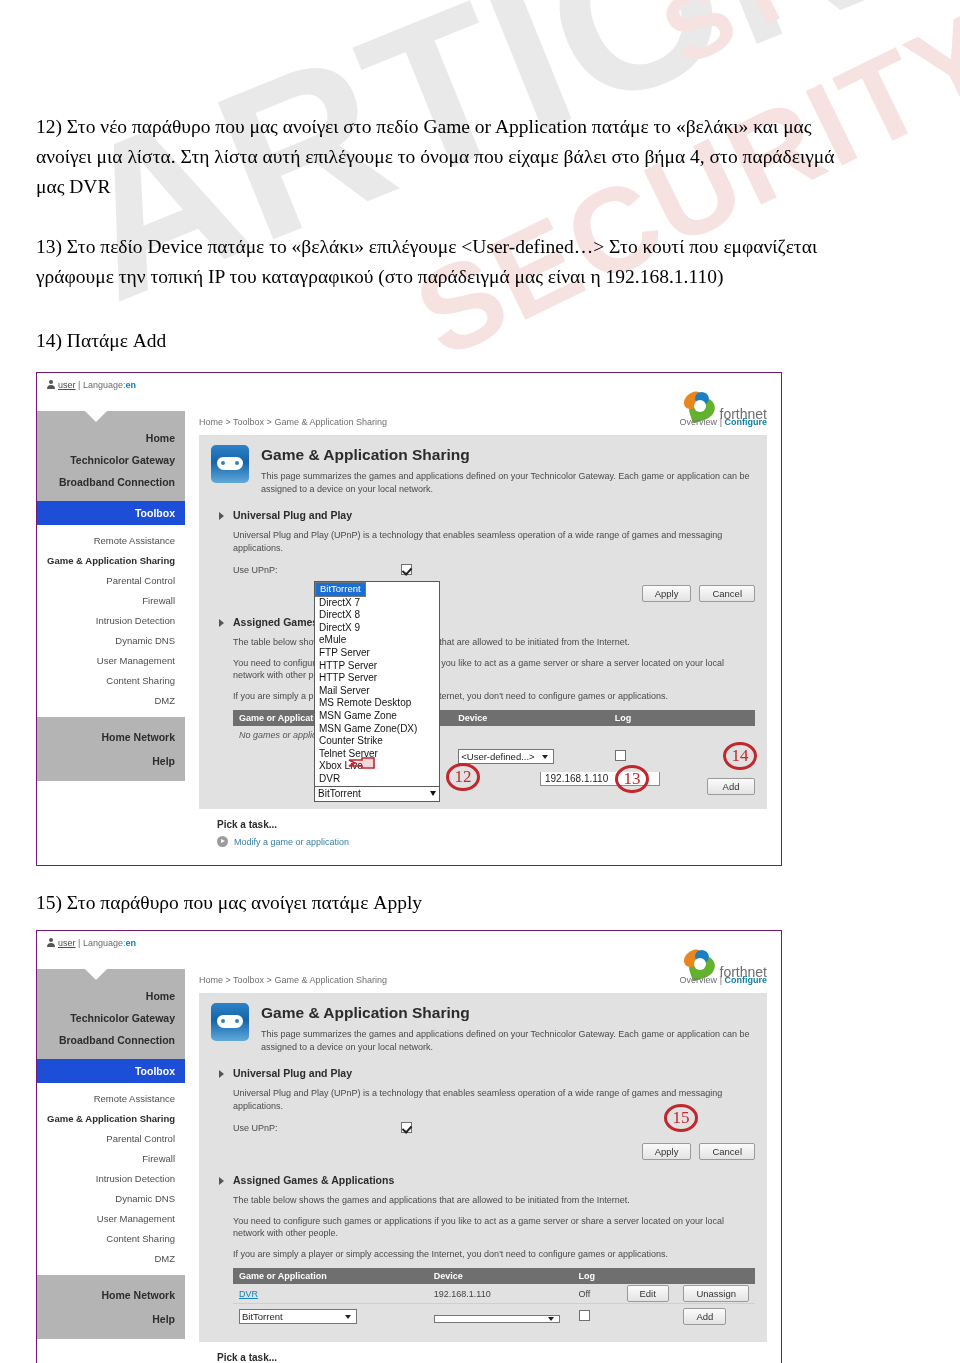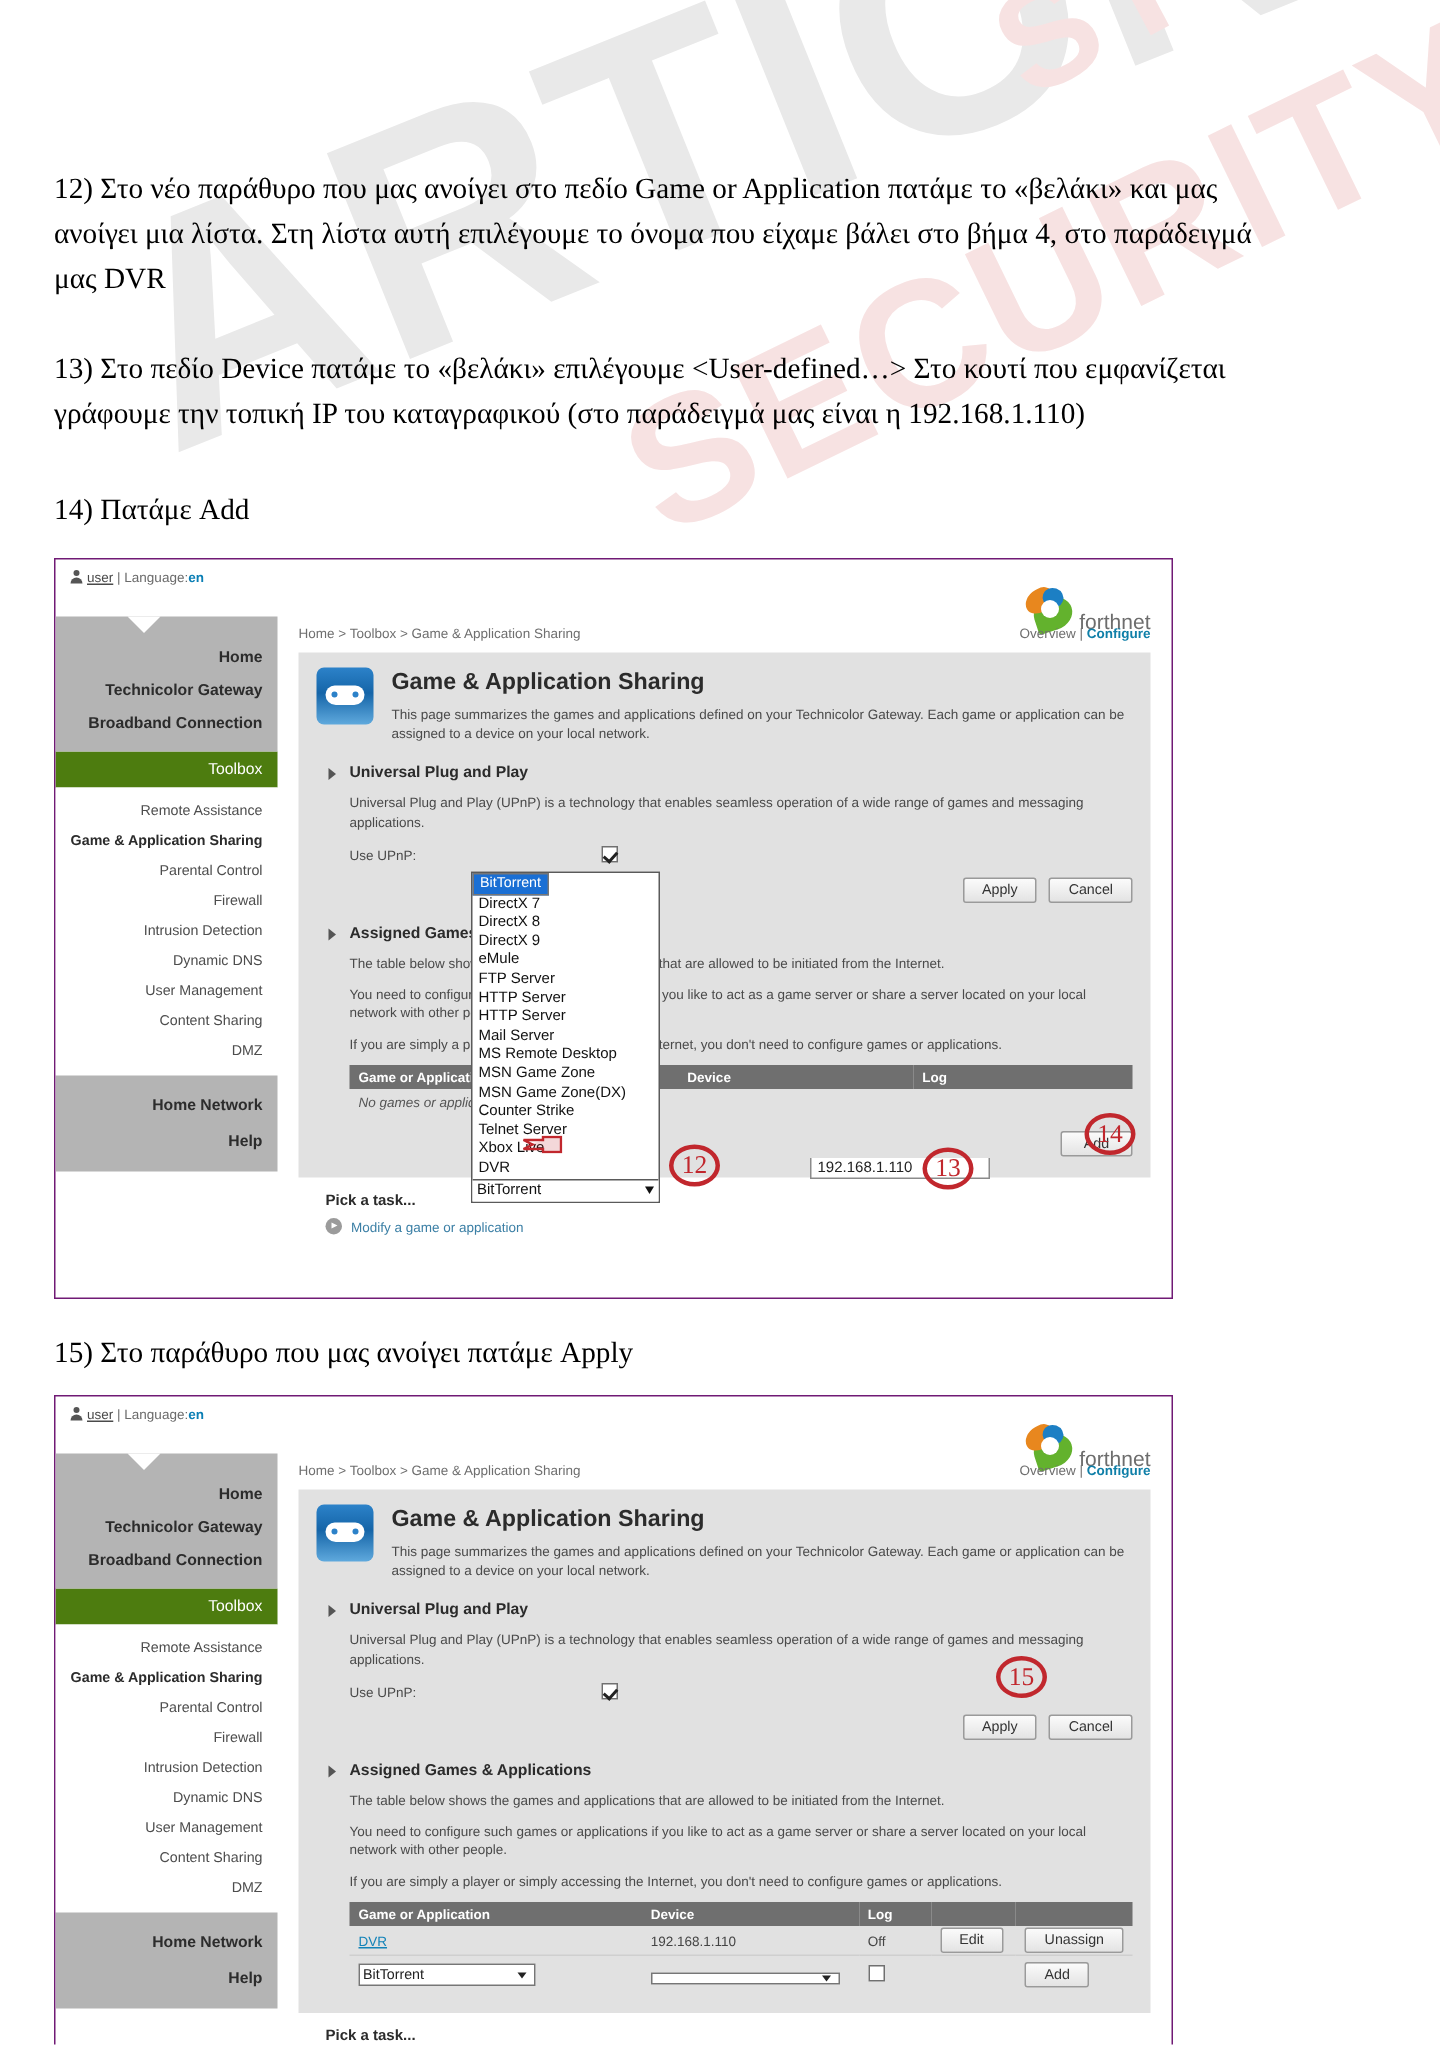--- a/index.html
+++ b/index.html
@@ -112,21 +112,21 @@
     background:#b4b4b4; padding:16px 10px 8px 0; text-align:right;
     position:relative;
   }
   .side-top:before{
     content:""; position:absolute; left:48px; top:0;
     border-left:11px solid transparent; border-right:11px solid transparent;
     border-top:11px solid #ffffff;
   }
   .side-top .s-item{ font-size:10.5px; font-weight:bold; color:#2c2c2c; padding:5px 0; }
   .side-sel{
-    background:#4d7c0f; color:#fff; font-weight:normal; font-size:10.5px;
+    background:#1d4ed8; color:#fff; font-weight:bold; font-size:10.5px;
     text-align:right; padding:6px 10px 6px 0;
   }
   .side-mid{ background:#ffffff; text-align:right; padding:6px 10px 6px 0;}
   .side-mid .s-item{ font-size:9.5px; color:#4d4d4d; padding:4px 0; line-height:12px;}
   .side-mid .s-item.bold{ font-weight:bold; color:#2b2b2b; }
   .side-bot{ background:#b4b4b4; text-align:right; padding:8px 10px 8px 0; flex:1;}
   .side-bot .s-item{ font-size:10.5px; font-weight:bold; color:#2c2c2c; padding:6px 0;}
 
   
   .content{ flex:1; padding:0 14px 0 14px; position:relative;}
@@ -390,20 +390,34 @@
             <thead>
               <tr>
                 <th style="width:42%">Game or Application</th>
                 <th style="width:30%">Device</th>
                 <th>Log</th>
               </tr>
             </thead>
             <tbody>
               <tr class="norow">
                 <td colspan="3">No games or applications assigned.</td>
+              </tr>
+              <tr class="addrow">
+                <td>
+                  <span style="visibility:hidden" class="sel wide"></span>
+                </td>
+                <td>
+                  <span class="sel dev">
+                    <span>&lt;User-defined...&gt;</span>
+                    <span class="cv"></span>
+                  </span>
+                </td>
+                <td>
+                  <span class="cbx"></span>
+                </td>
               </tr>
             </tbody>
           </table>
           <div class="btnrow">
             <span class="btn">Add</span>
           </div>
         </div>
       </div>
 
       <div class="picktask">

